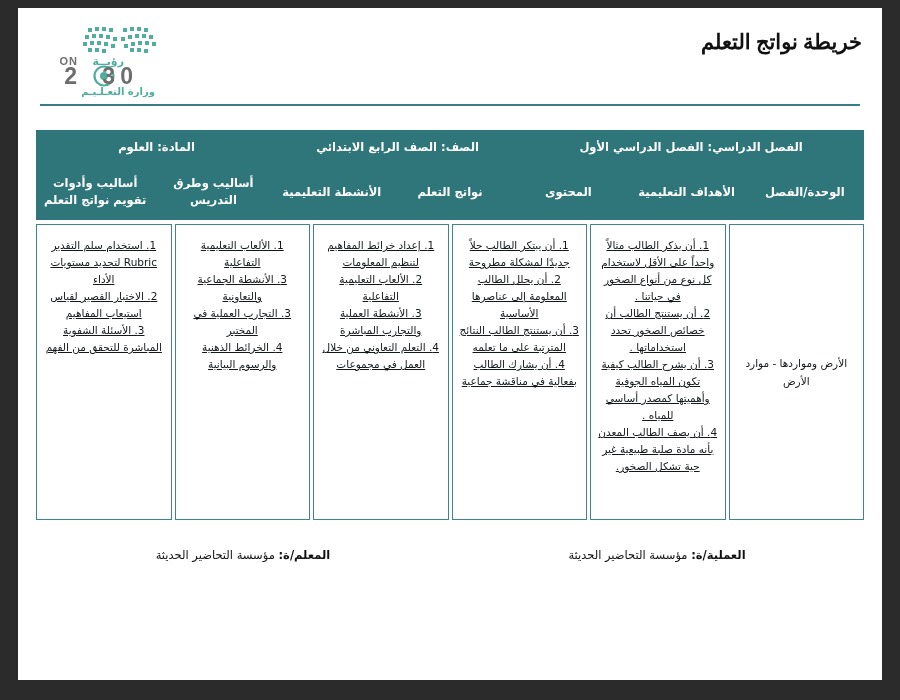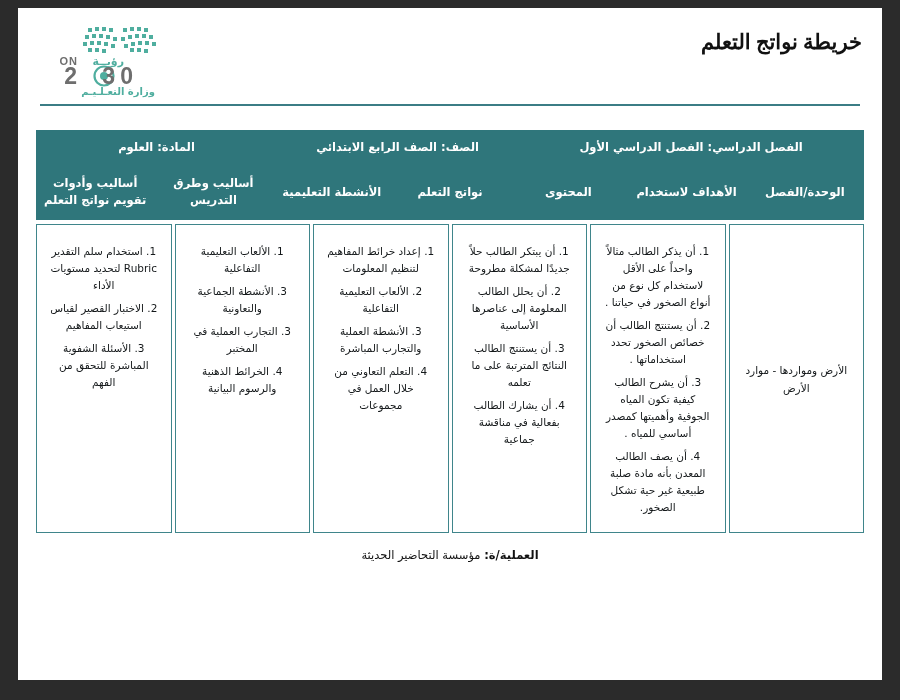--- a/index.html
+++ b/index.html
@@ -106,21 +106,21 @@
     direction:rtl;
   }
   .body-cell:last-child{margin-left:0;}
   .body-cell.unit{
     display:flex;
     align-items:center;
     justify-content:center;
     font-size:10.5px;
     line-height:1.7;
   }
-  .body-cell p{margin:6px;}
+  .body-cell p{margin:0;text-decoration:underline;}
   
   .doc-footer{
     position:absolute;
     left:18px; right:18px; top:540px;
     display:flex;
     direction:rtl;
     font-size:11.5px;
     color:#111111;
     font-weight:bold;
   }
@@ -195,21 +195,21 @@
   <div class="sheet">
 
     <div class="meta-row">
       <div class="meta-cell wide">الفصل الدراسي: الفصل الدراسي الأول</div>
       <div class="meta-cell">الصف: الصف الرابع الابتدائي</div>
       <div class="meta-cell">المادة: العلوم</div>
     </div>
 
     <div class="head-row">
       <div class="head-cell">الوحدة/الفصل</div>
-      <div class="head-cell">الأهداف لاستخدام</div>
+      <div class="head-cell">الأهداف التعليمية</div>
       <div class="head-cell">المحتوى</div>
       <div class="head-cell">نواتج التعلم</div>
       <div class="head-cell">الأنشطة التعليمية</div>
       <div class="head-cell">أساليب وطرق التدريس</div>
       <div class="head-cell">أساليب وأدوات تقويم نواتج التعلم</div>
     </div>
 
     <div class="body-row">
       <div class="body-cell unit">الأرض ومواردها - موارد الأرض</div>
       <div class="body-cell">
@@ -241,15 +241,18 @@
           <p>2. الاختبار القصير لقياس استيعاب المفاهيم</p>
           <p>3. الأسئلة الشفوية المباشرة للتحقق من الفهم</p>
         </div>
     </div>
   </div>
 
   <div class="doc-footer">
     <div class="foot-item">
       <span class="lbl">العملية/ة:</span><span class="val"> مؤسسة التحاضير الحديثة</span>
     </div>
+    <div class="foot-item">
+      <span class="lbl">المعلم/ة:</span><span class="val"> مؤسسة التحاضير الحديثة</span>
+    </div>
   </div>
 
 </div>
 
 </body></html>

